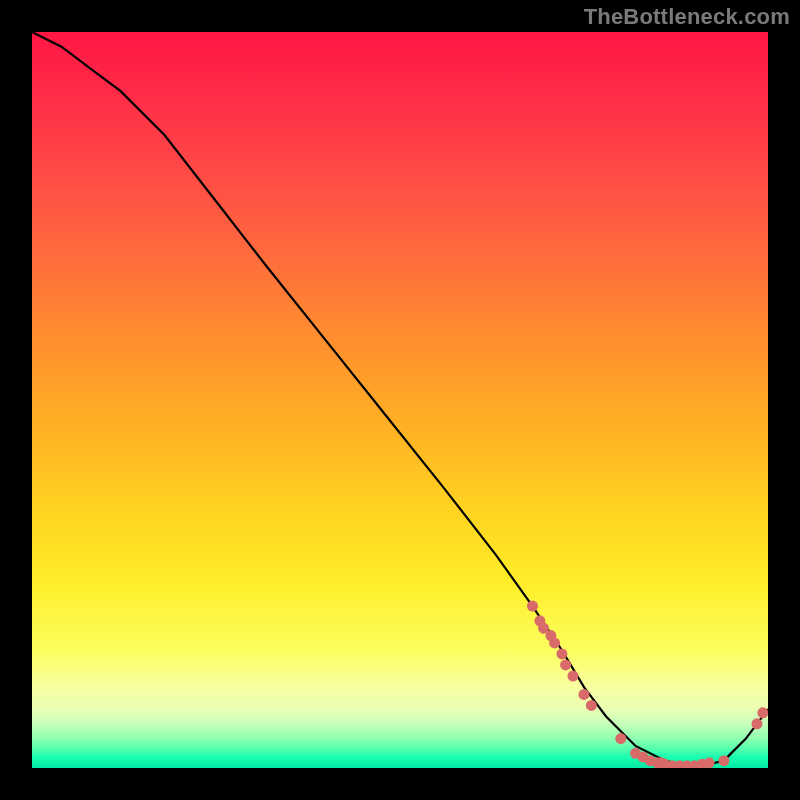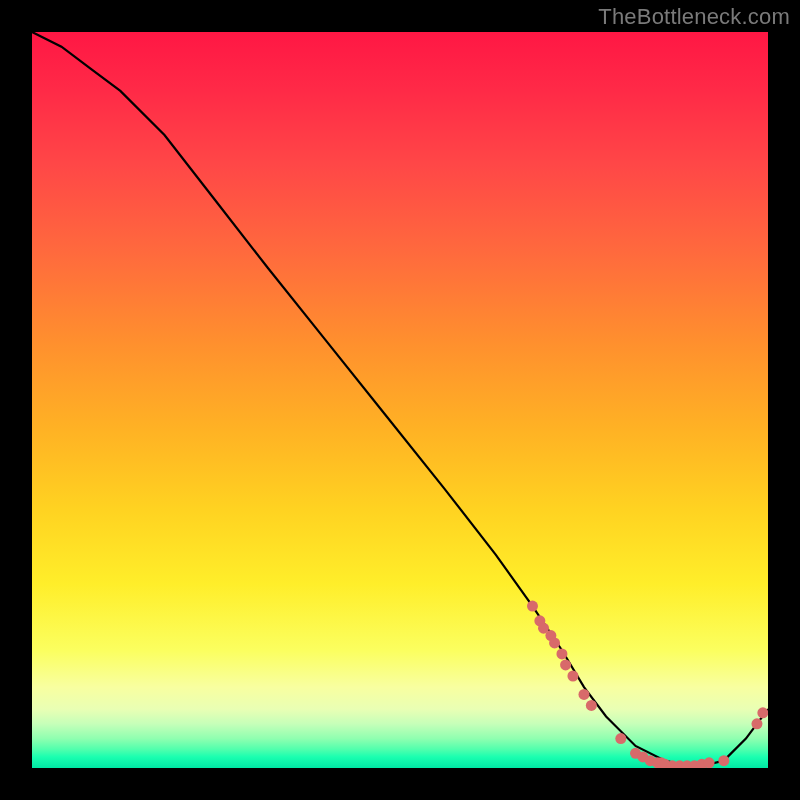--- a/index.html
+++ b/index.html
@@ -16,21 +16,21 @@
     width: 800px;
     height: 800px;
     background: #000;
   }
   .watermark {
     position: absolute;
     top: 4px;
     right: 10px;
     color: #7a7a7a;
     font-size: 22px;
-    font-weight: 400;
+    font-weight: 700;
     letter-spacing: 0.2px;
     z-index: 10;
   }
   .plot-area {
     position: absolute;
     left: 32px;
     top: 32px;
     width: 736px;
     height: 736px;
     

